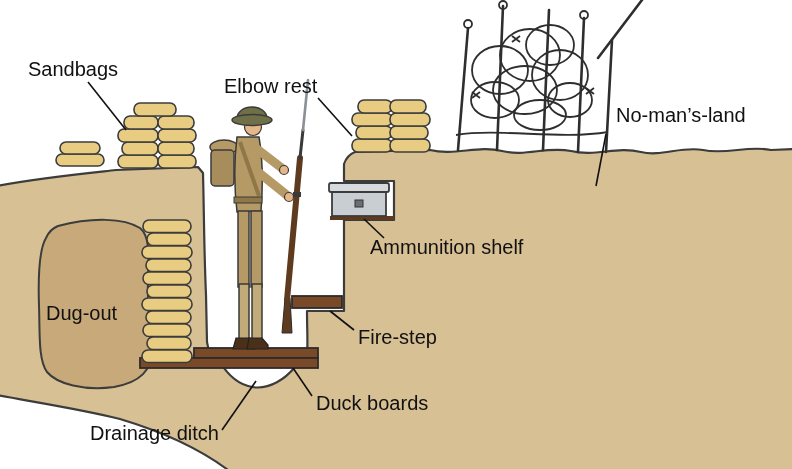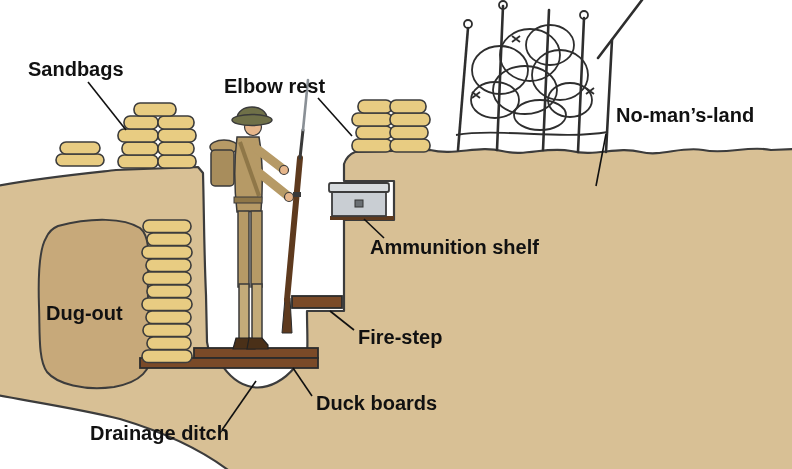--- a/index.html
+++ b/index.html
@@ -1,16 +1,16 @@
 <!DOCTYPE html>
 <html style="--earth: #d8c095; --dugout: #c7a97a; --sandbag: #e8cc82; --wood: #7a4a28; --dark_wood: #5e3a1e; --uniform: #b69a66; --puttee: #c3ab79; --pack: #a88d5c; --helmet: #6f7048; --skin: #e6b68b; --boot: #4a3018; --shelf_box: #c9ced3; --shelf_lid: #d7dbde; --metal: #8a9096; --outline: #3c3c3c; --label_text: #111111; --background: #ffffff;"><head>
 <meta charset="utf-8">
 <style>
   html,body { margin:0; padding:0; background:var(--background,#ffffff); }
-  .stage { position:relative; width:792px; height:469px; background:var(--background,#ffffff); overflow:hidden;font-weight:bold; }
+  .stage { position:relative; width:792px; height:469px; background:var(--background,#ffffff); overflow:hidden; }
   svg { display:block; }
 
   .label { font-family:"Liberation Sans", sans-serif; font-size:20px; fill:var(--label_text,#111111); }
   .leader { stroke:var(--label_text,#111111); stroke-width:1.6; fill:none; }
 
   .earth  { fill:var(--earth,#d8c095);  stroke:var(--outline,#3c3c3c); stroke-width:2.2; stroke-linejoin:round; }
   .dugout { fill:var(--dugout,#c7a97a); stroke:var(--outline,#3c3c3c); stroke-width:2;   stroke-linejoin:round; }
   .bag    { fill:var(--sandbag,#e8cc82); stroke:var(--outline,#3c3c3c); stroke-width:1.6; }
   .wood   { fill:var(--wood,#7a4a28);   stroke:#2c2c2c; stroke-width:1.8; }
   .shelfboard { fill:var(--dark_wood,#5e3a1e); }

